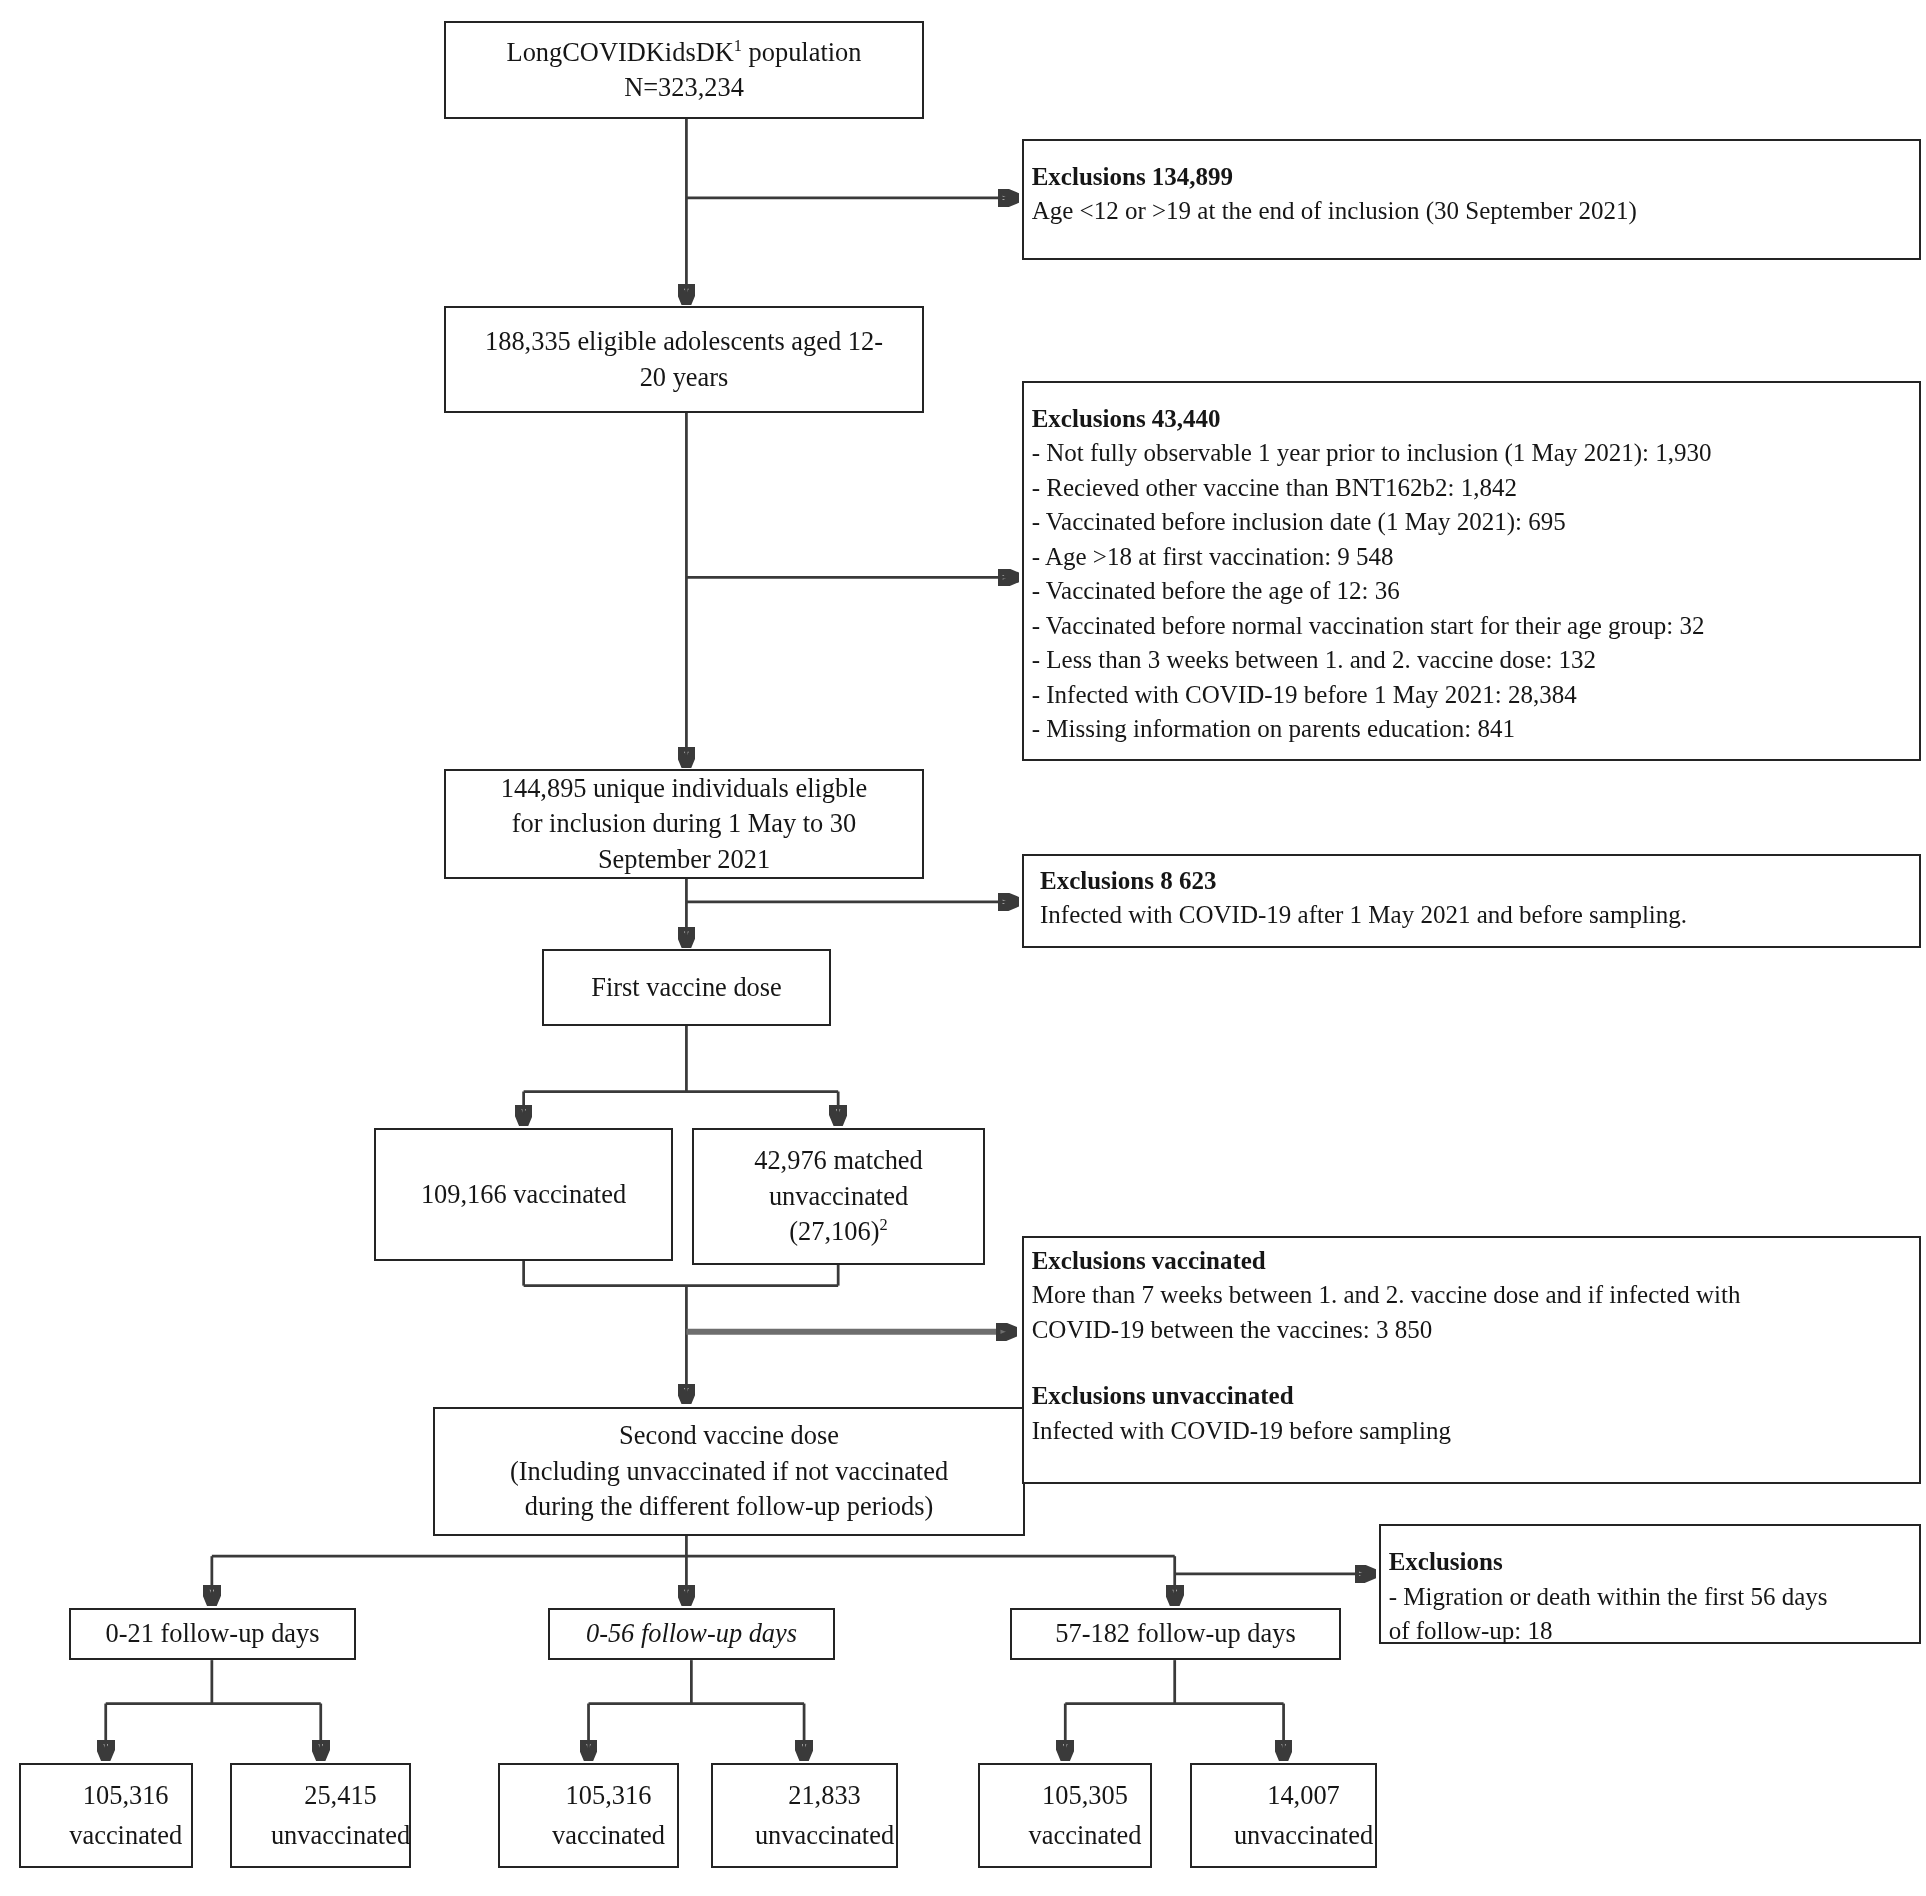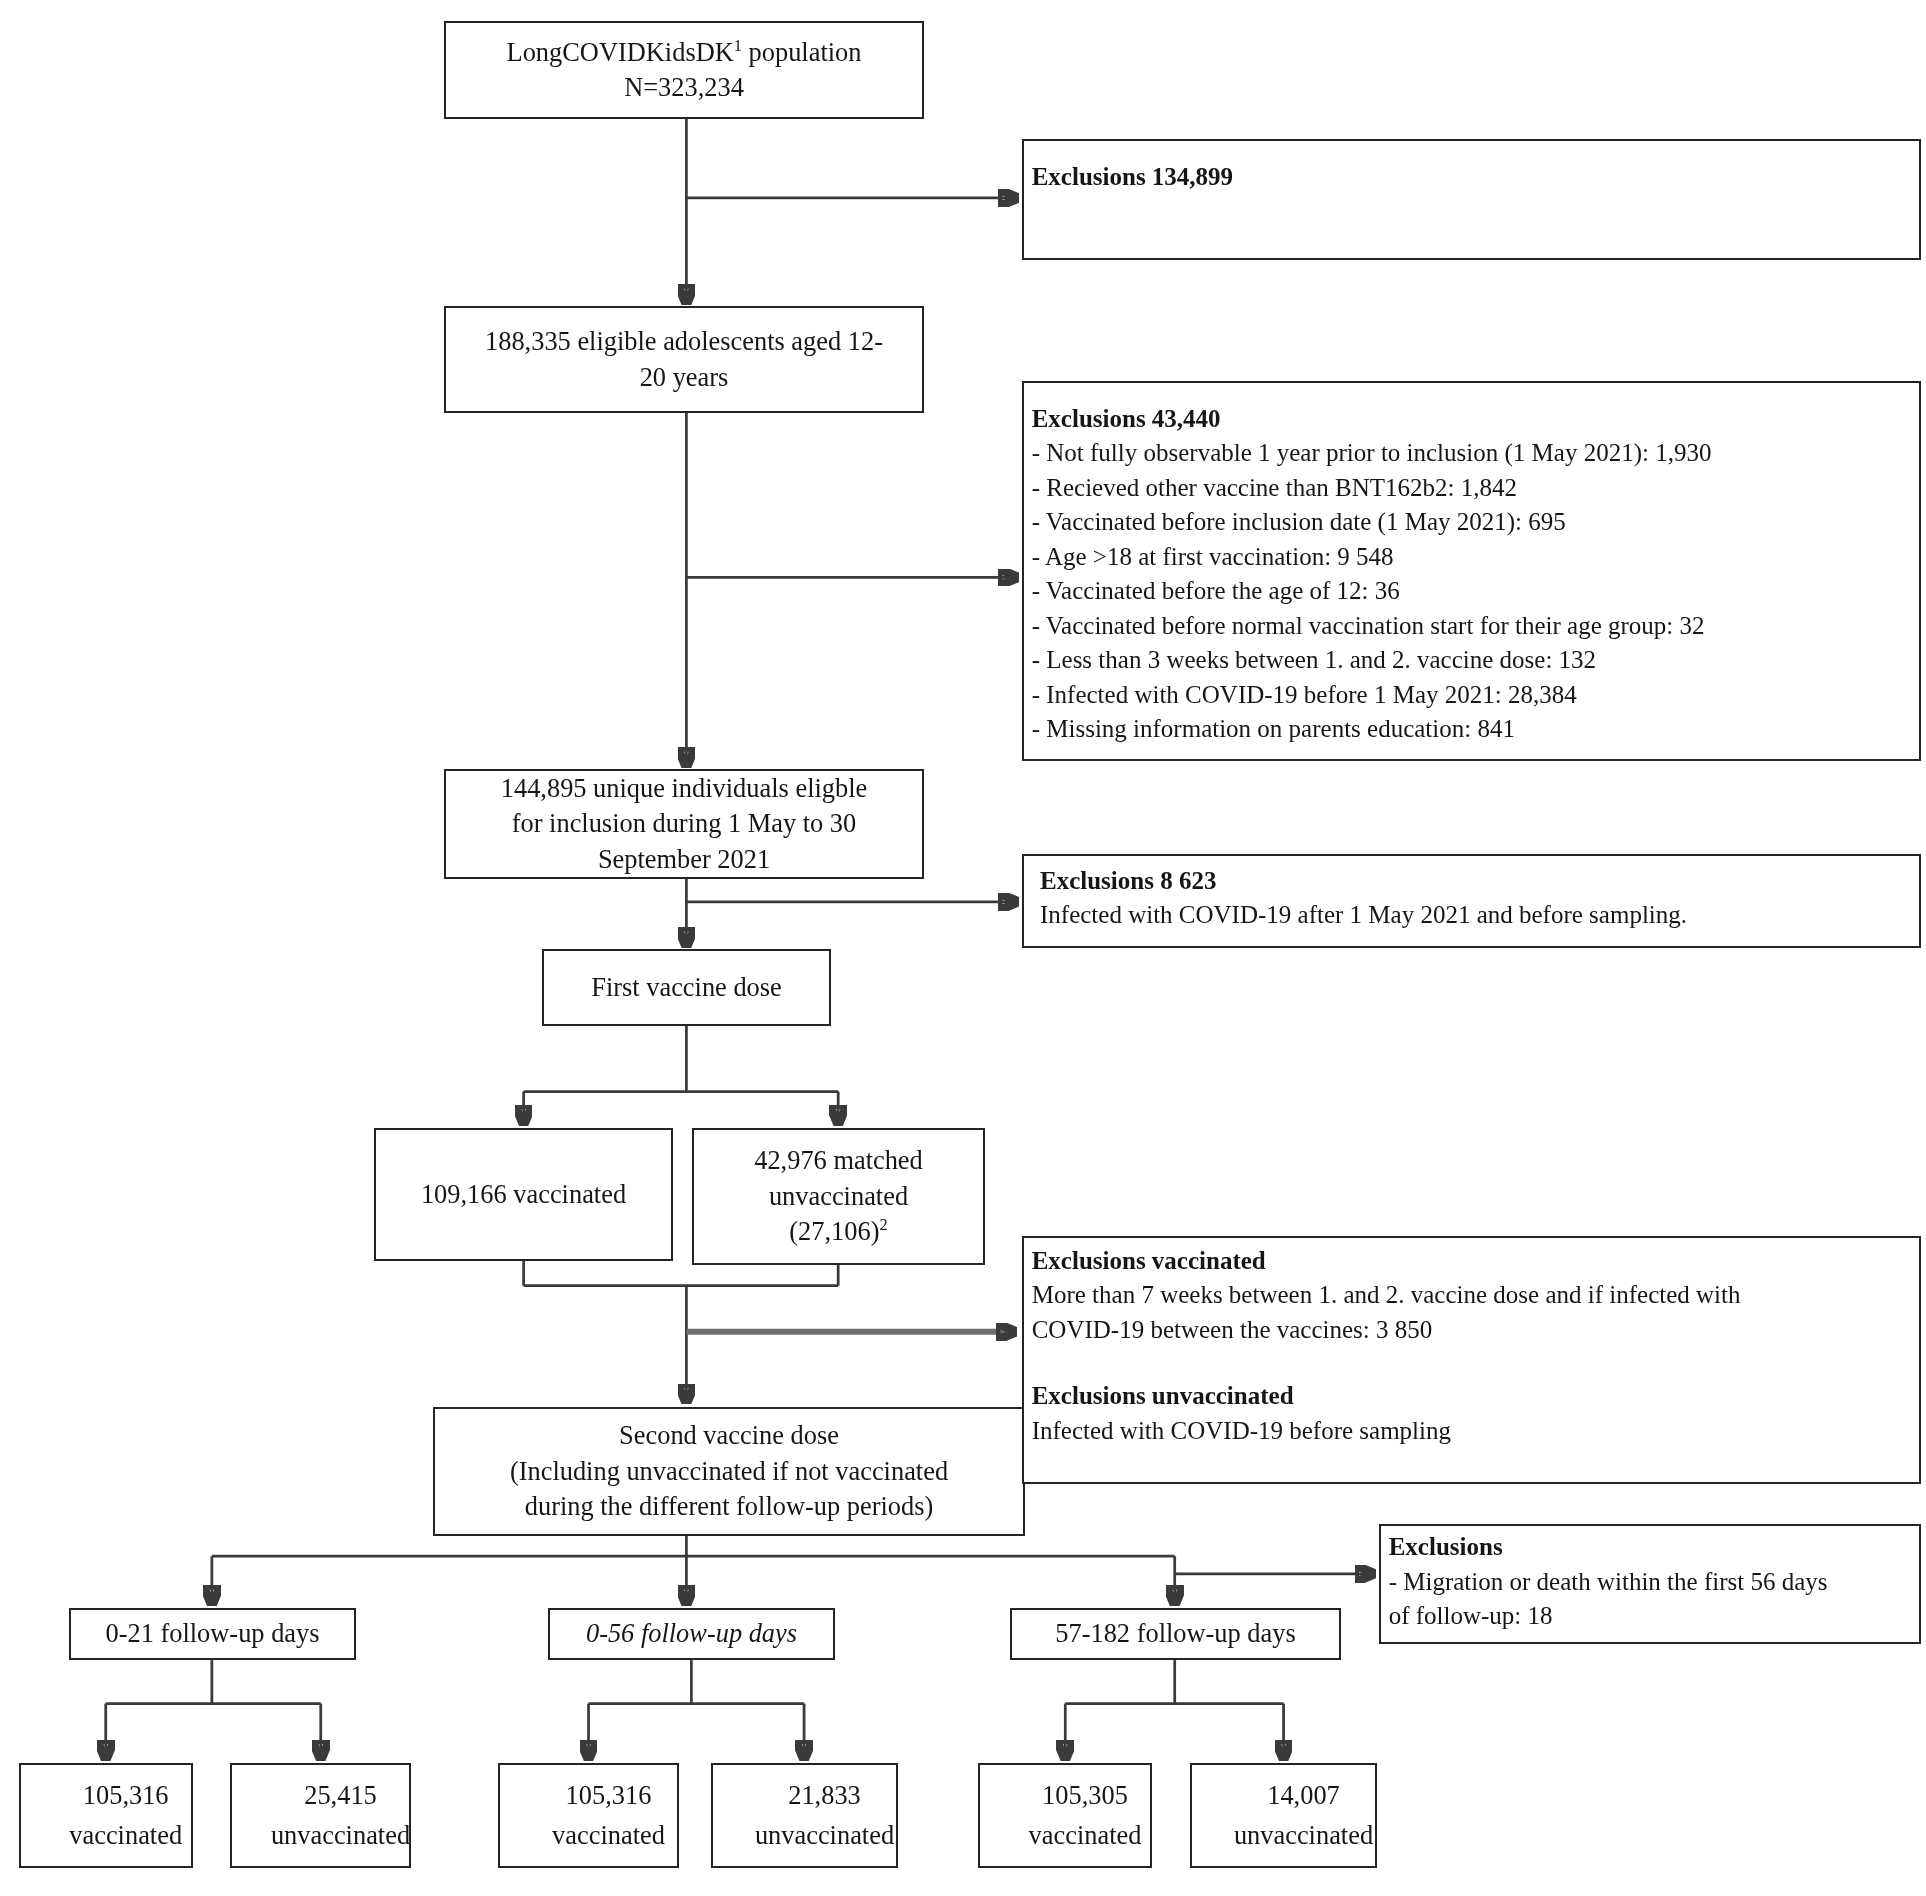--- a/index.html
+++ b/index.html
@@ -37,21 +37,21 @@
   #box-f21-unvac    { left:230px;  top:1763px; width:181px;  height:105px; }
   #box-f56-vac      { left:498px;  top:1763px; width:181px;  height:105px; }
   #box-f56-unvac    { left:711px; top:1763px; width:187px;  height:105px; }
   #box-f182-vac     { left:978px; top:1763px; width:174px;  height:105px; }
   #box-f182-unvac   { left:1190px; top:1763px; width:187px;  height:105px; }
 
   #ex-age           { left:1022px; top:139px;  width:899px; height:121px; }
   #ex-eligibility   { left:1022px; top:381px;  width:899px; height:380px; }
   #ex-infection     { left:1022px; top:854px; width:899px; height:94px; padding-top:7.7px;padding-left:16px; }
   #ex-dose2         { left:1022px; top:1236px; width:899px; height:248px; padding-top:5.5px; }
-  #ex-followup      { left:1379px; top:1524px; width:542px;  height:120px; padding-top:4px; }
+  #ex-followup      { left:1379px; top:1524px; width:542px;  height:120px; padding-top:19px; }
 </style>
 </head>
 <body>
 
 <div class="canvas">
 
   <svg class="connectors" width="1926" height="1896" viewBox="0 0 3502 3448" aria-hidden="true">
     <defs>
       <marker id="arr" viewBox="0 0 12 10" refX="11" refY="5" markerUnits="userSpaceOnUse" markerWidth="38" markerHeight="32" orient="auto">
         <path d="M0 0 L12 5 L0 10 z" fill="#111111" stroke="none"></path>
@@ -158,20 +158,21 @@
     <div>105,305</div>
     <div>vaccinated</div>
   </div>
   <div class="box cbox pair" id="box-f182-unvac">
     <div>14,007</div>
     <div>unvaccinated</div>
   </div>
 
   <div class="box ebox" id="ex-age">
     <div class="etitle">Exclusions 134,899</div>
+    <div>Age &lt;12 or &gt;19 at the end of inclusion (30 September 2021)</div>
   </div>
 
   <div class="box ebox" id="ex-eligibility">
     <div class="etitle">Exclusions 43,440</div>
     <div>- Not fully observable 1 year prior to inclusion (1 May 2021): 1,930</div>
     <div>- Recieved other vaccine than BNT162b2: 1,842</div>
     <div>- Vaccinated before inclusion date (1 May 2021): 695</div>
     <div>- Age &gt;18 at first vaccination: 9 548</div>
     <div>- Vaccinated before the age of 12: 36</div>
     <div>- Vaccinated before normal vaccination start for their age group: 32</div>

